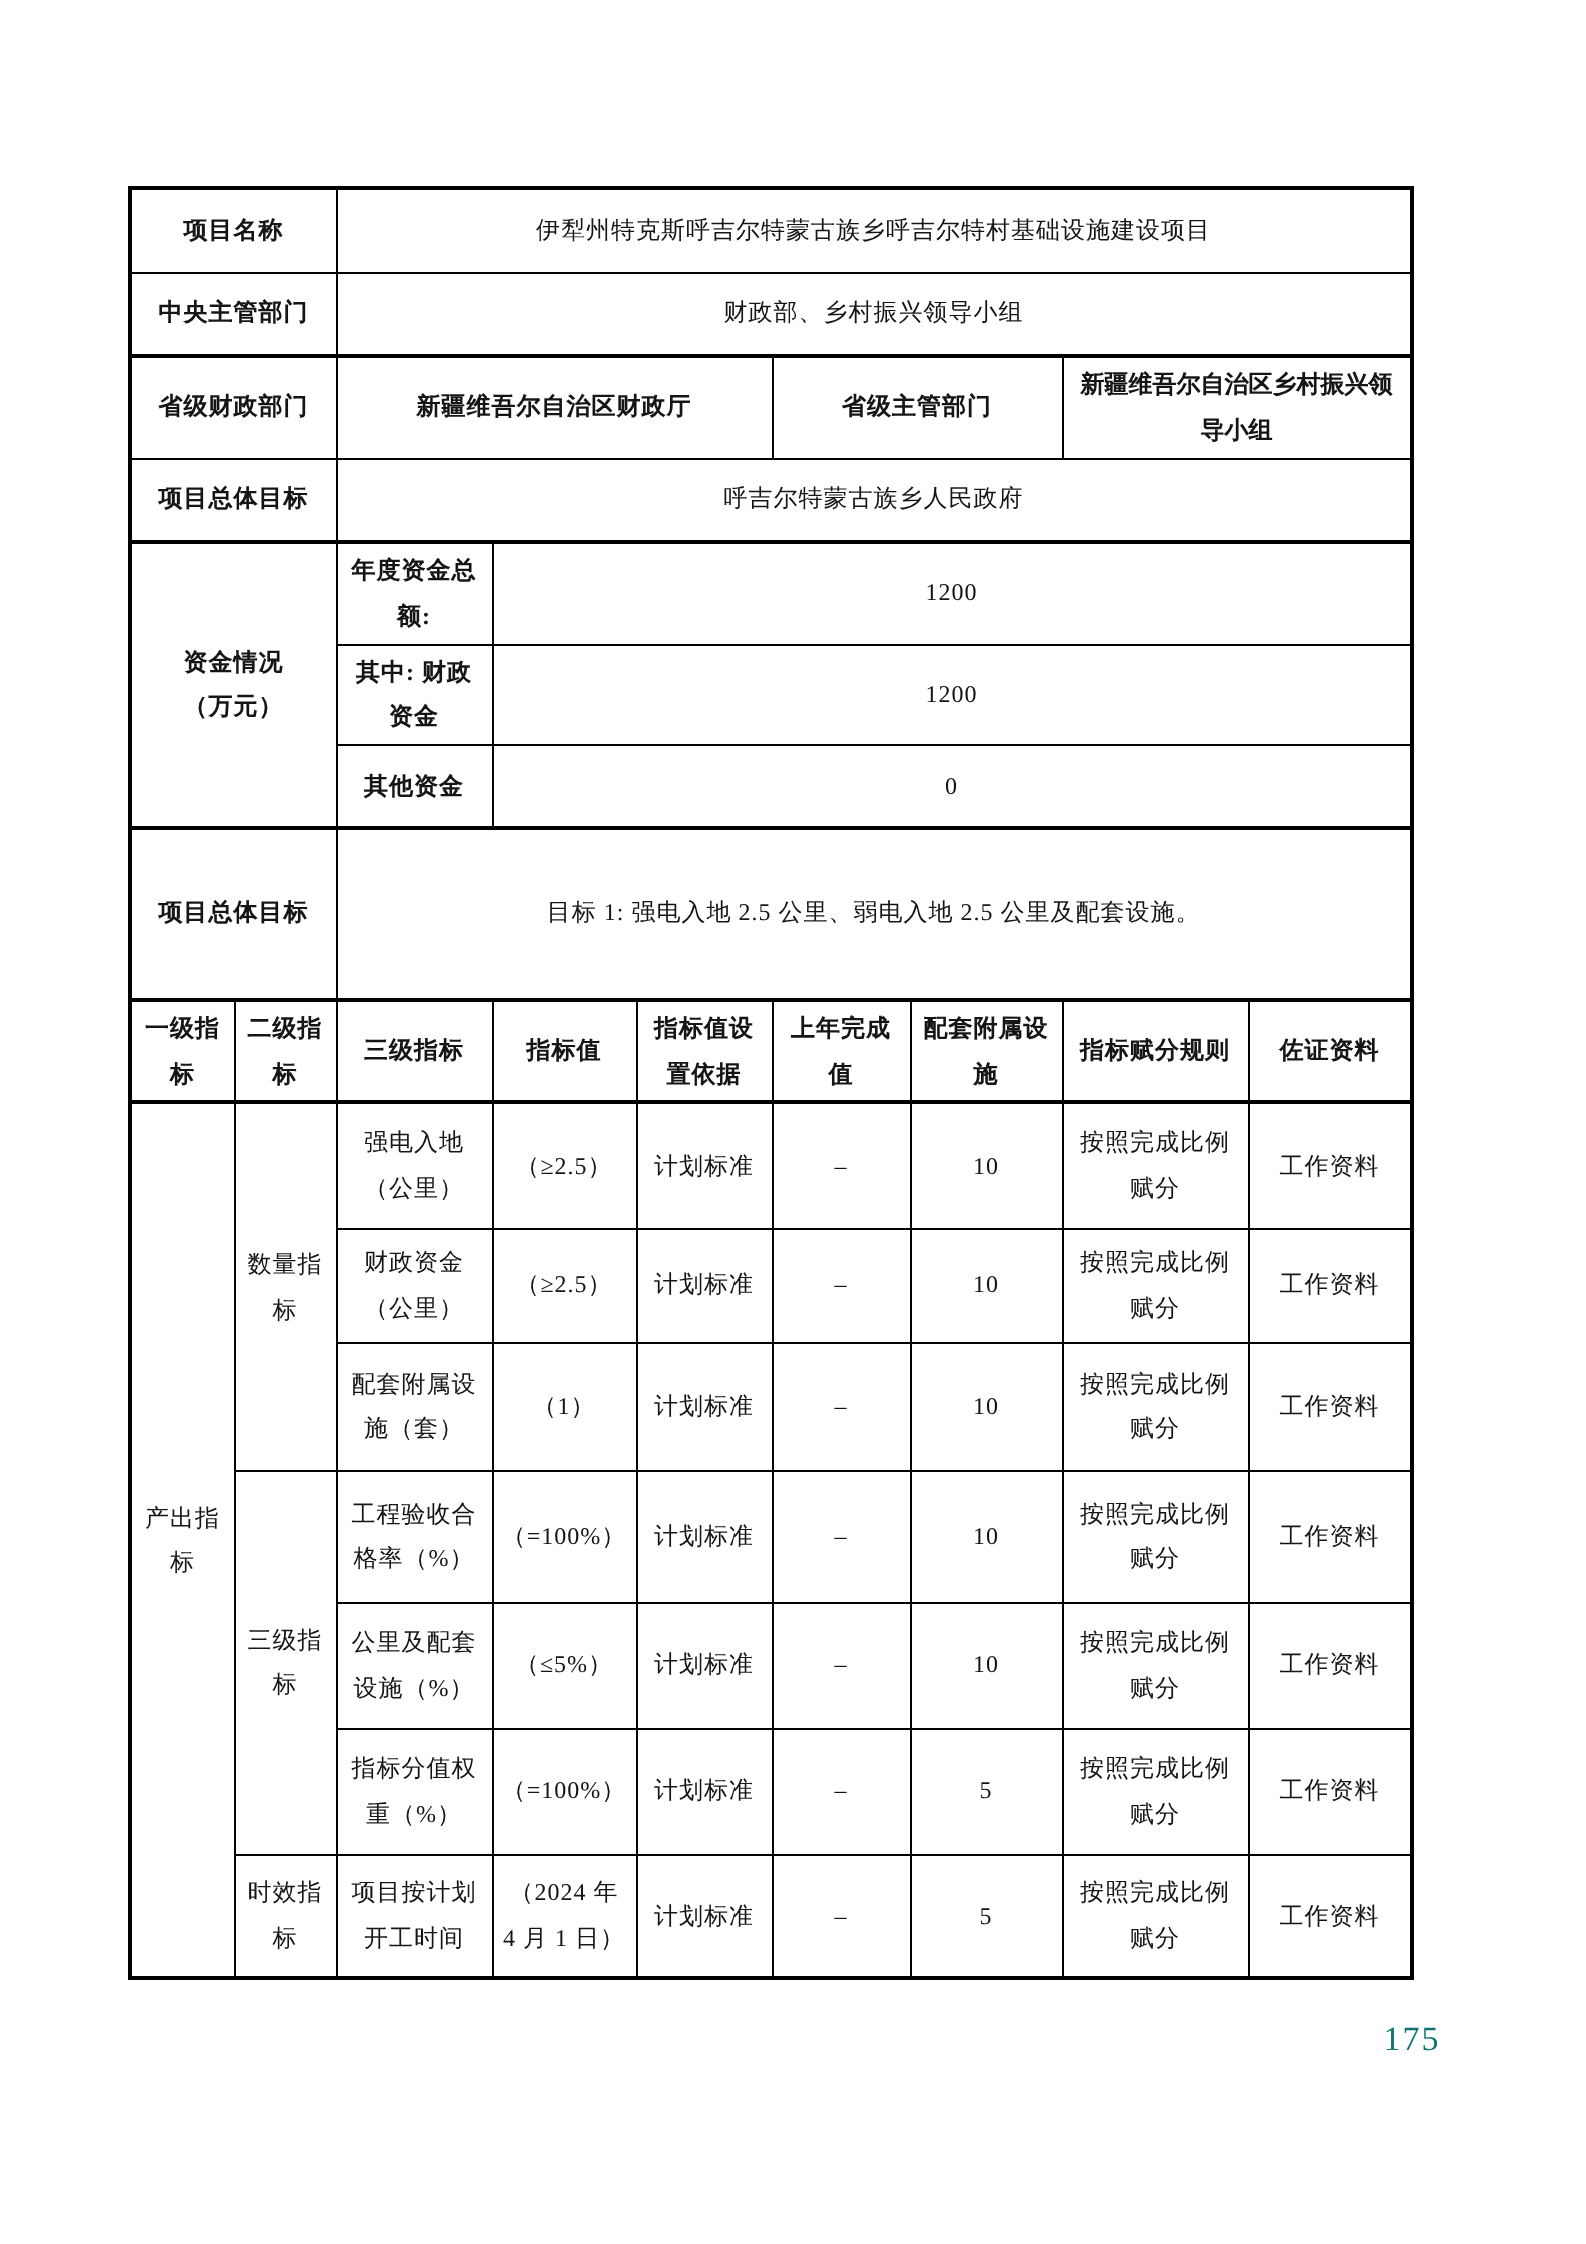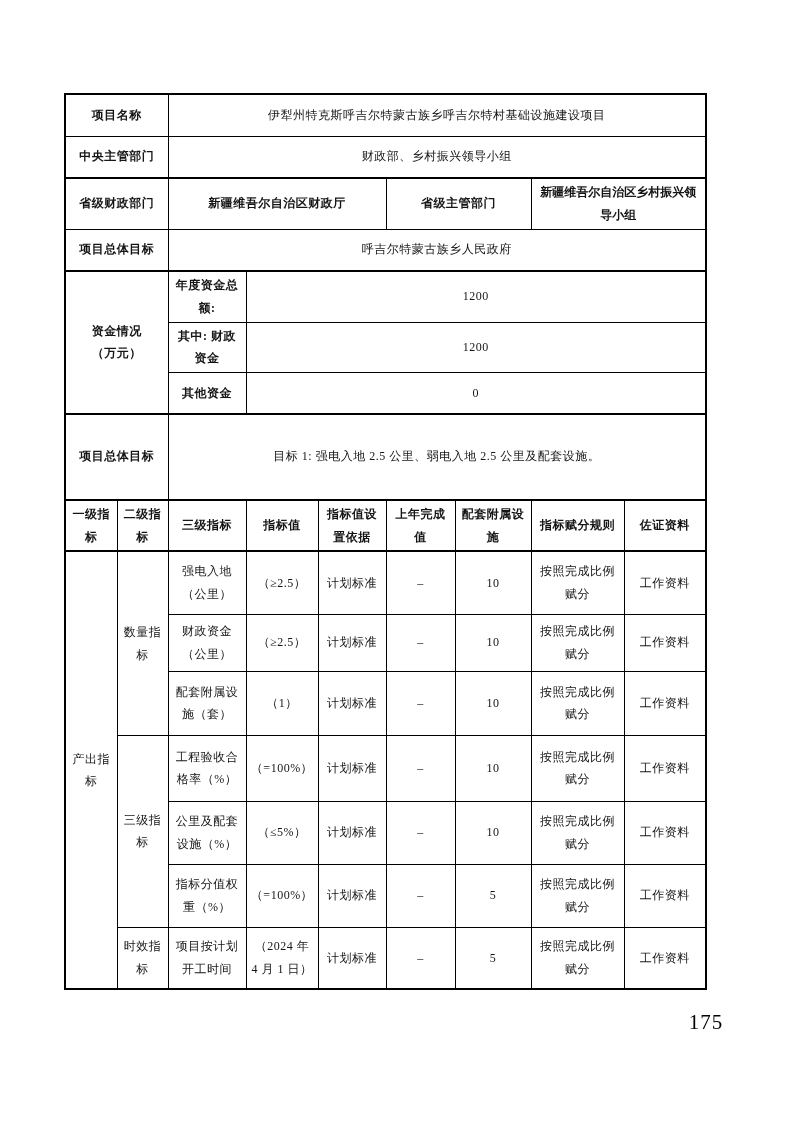--- a/index.html
+++ b/index.html
@@ -24,21 +24,21 @@
   .left{text-align:center;}
   .pre{white-space:pre-line;}
   .nosp{letter-spacing:0;font-weight:bold;}
   tr.thick-top>td,tr.thick-top>th{border-top:2px solid #000;}
   tr.hdr>th{border-bottom:2px solid #000;}
   .h42{height:42px}.h43{height:43px}.h44{height:44px}.h45{height:45px}.h41{height:41px}
   .h102{height:86px}.h50{height:50px}
   .h63{height:63px}.h57{height:57px}.h64{height:64px}.h66{height:66px}.h62{height:62px}
   .pagenum{
     position:absolute;left:676px;top:1010px;width:60px;
-    font-size:21px;letter-spacing:1px;text-align:center;color:#000000;
+    font-size:17px;letter-spacing:1px;text-align:center;color:#0f766e;
   }
 </style>
 </head>
 <body>
 
 <table class="doc">
   <colgroup>
     <col style="width:52px">
       <col style="width:51px">
       <col style="width:78px">

